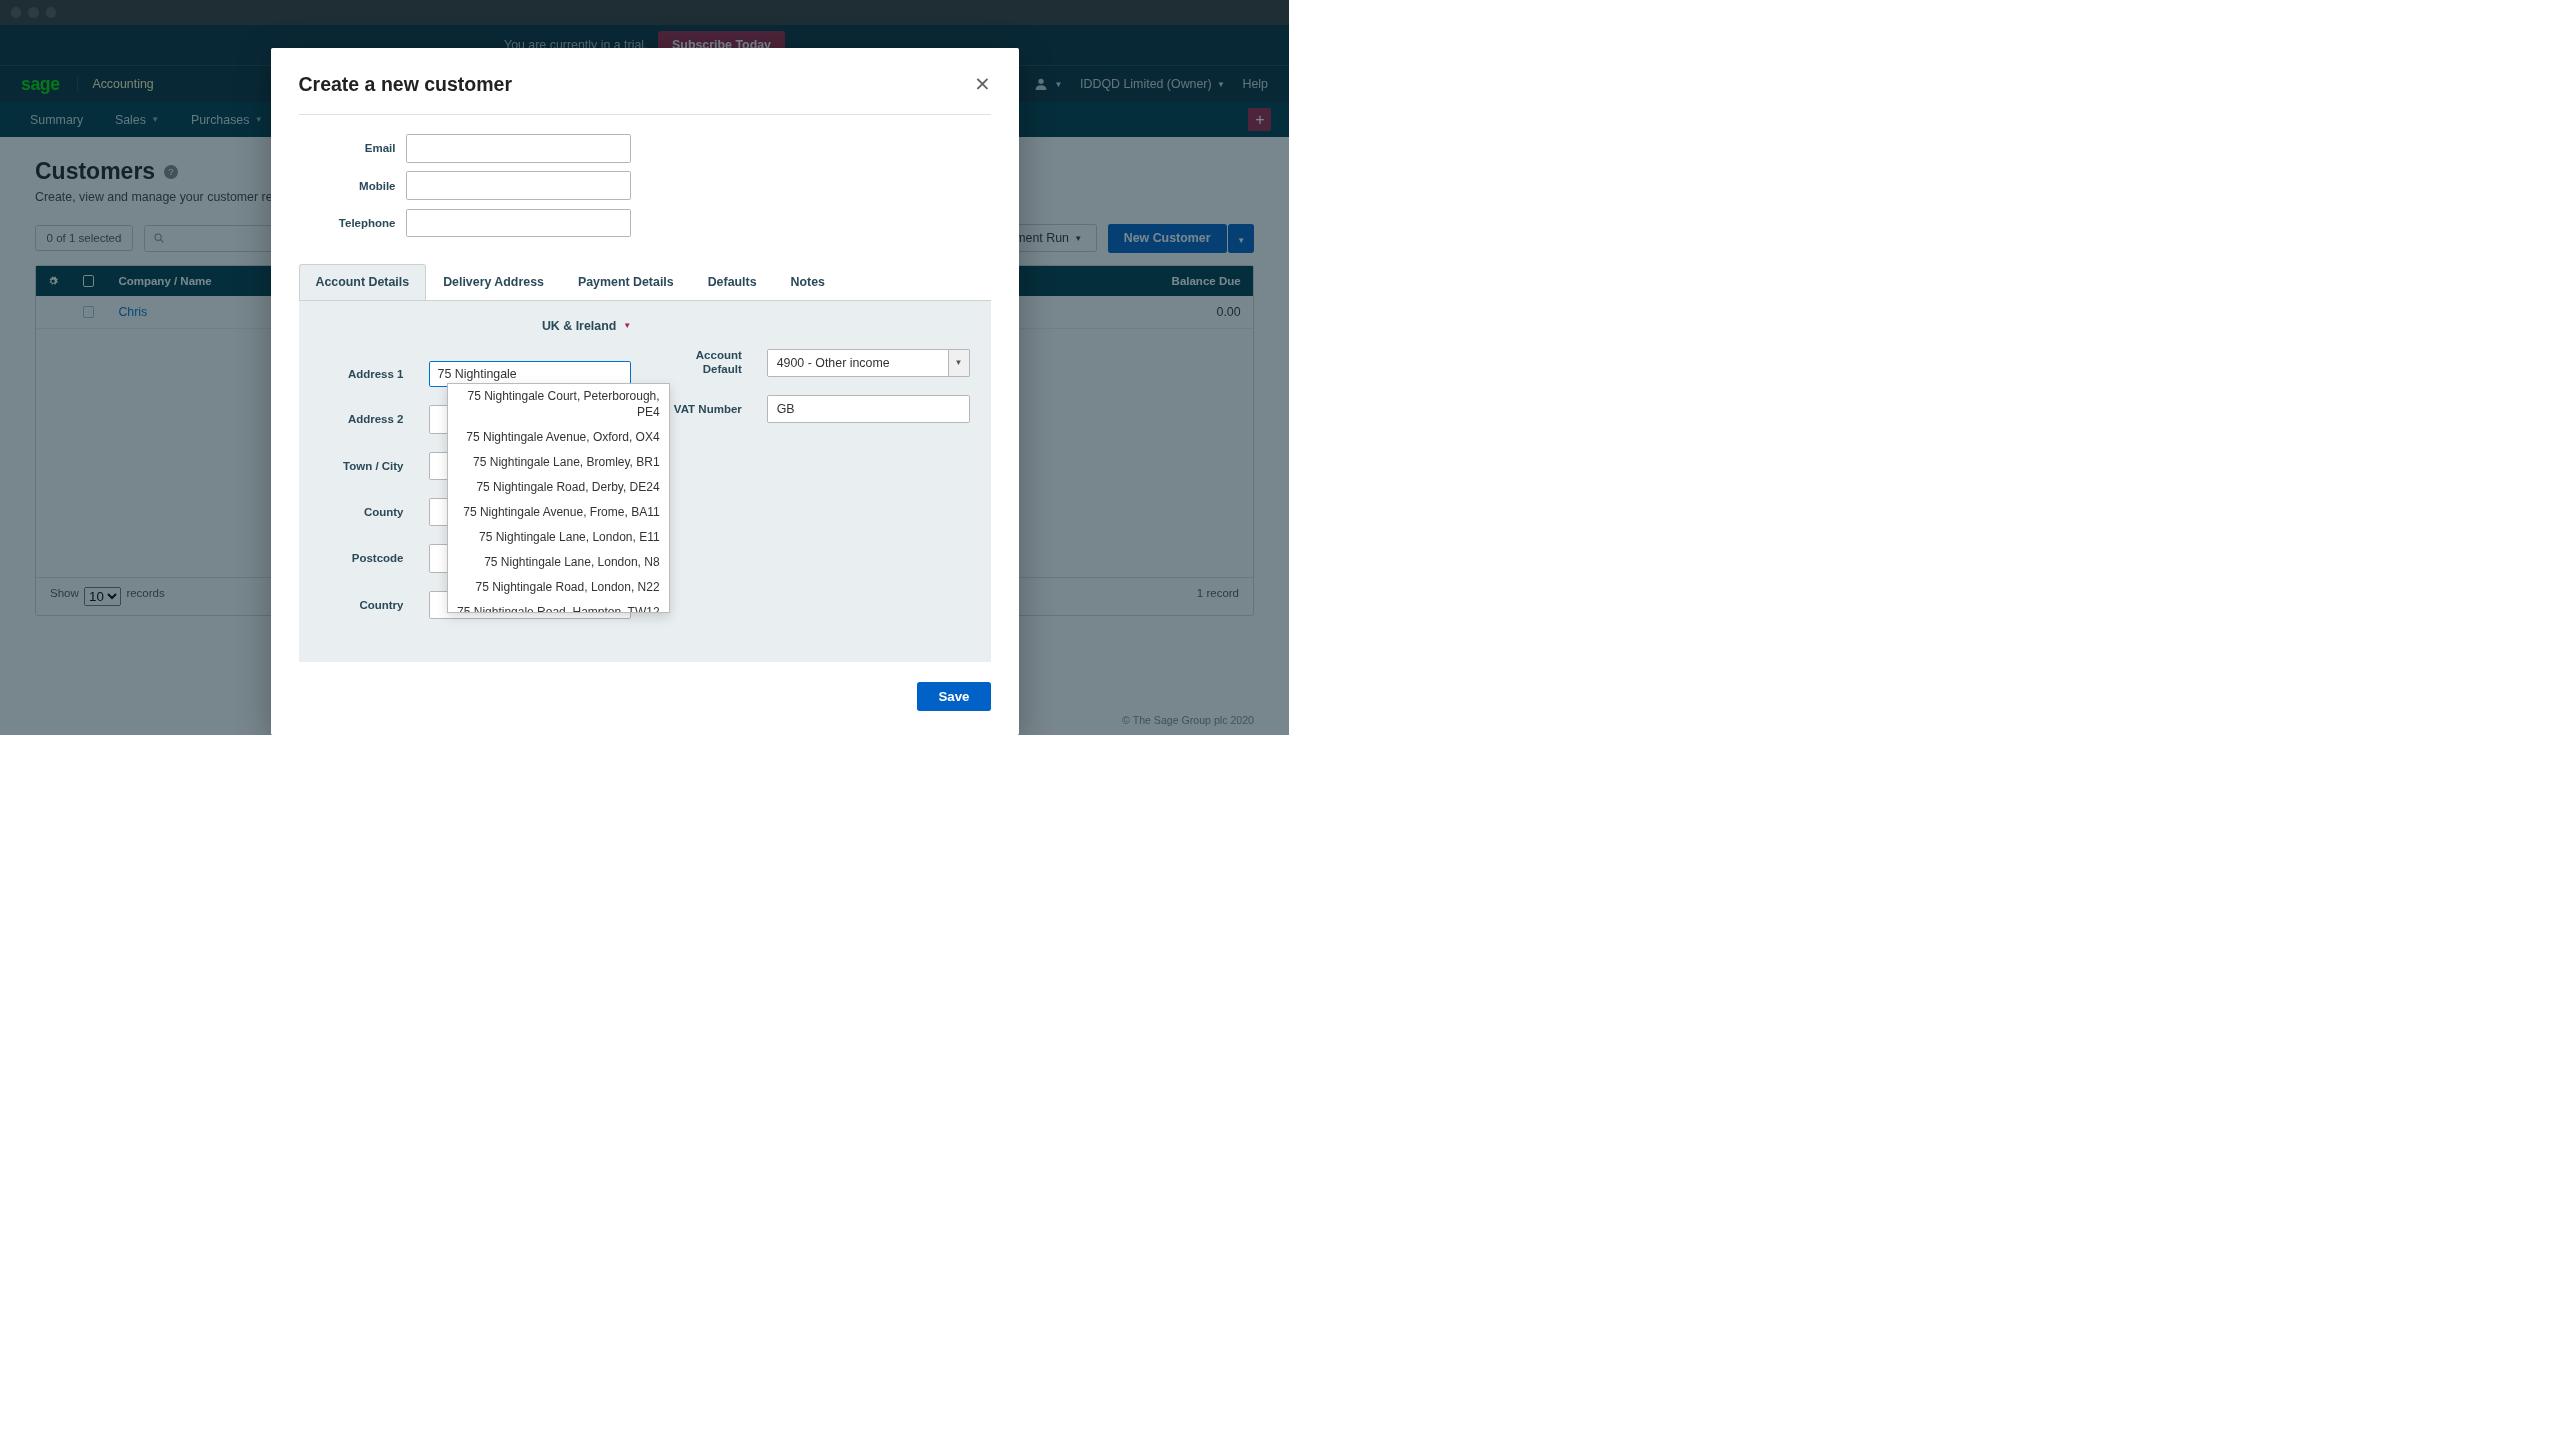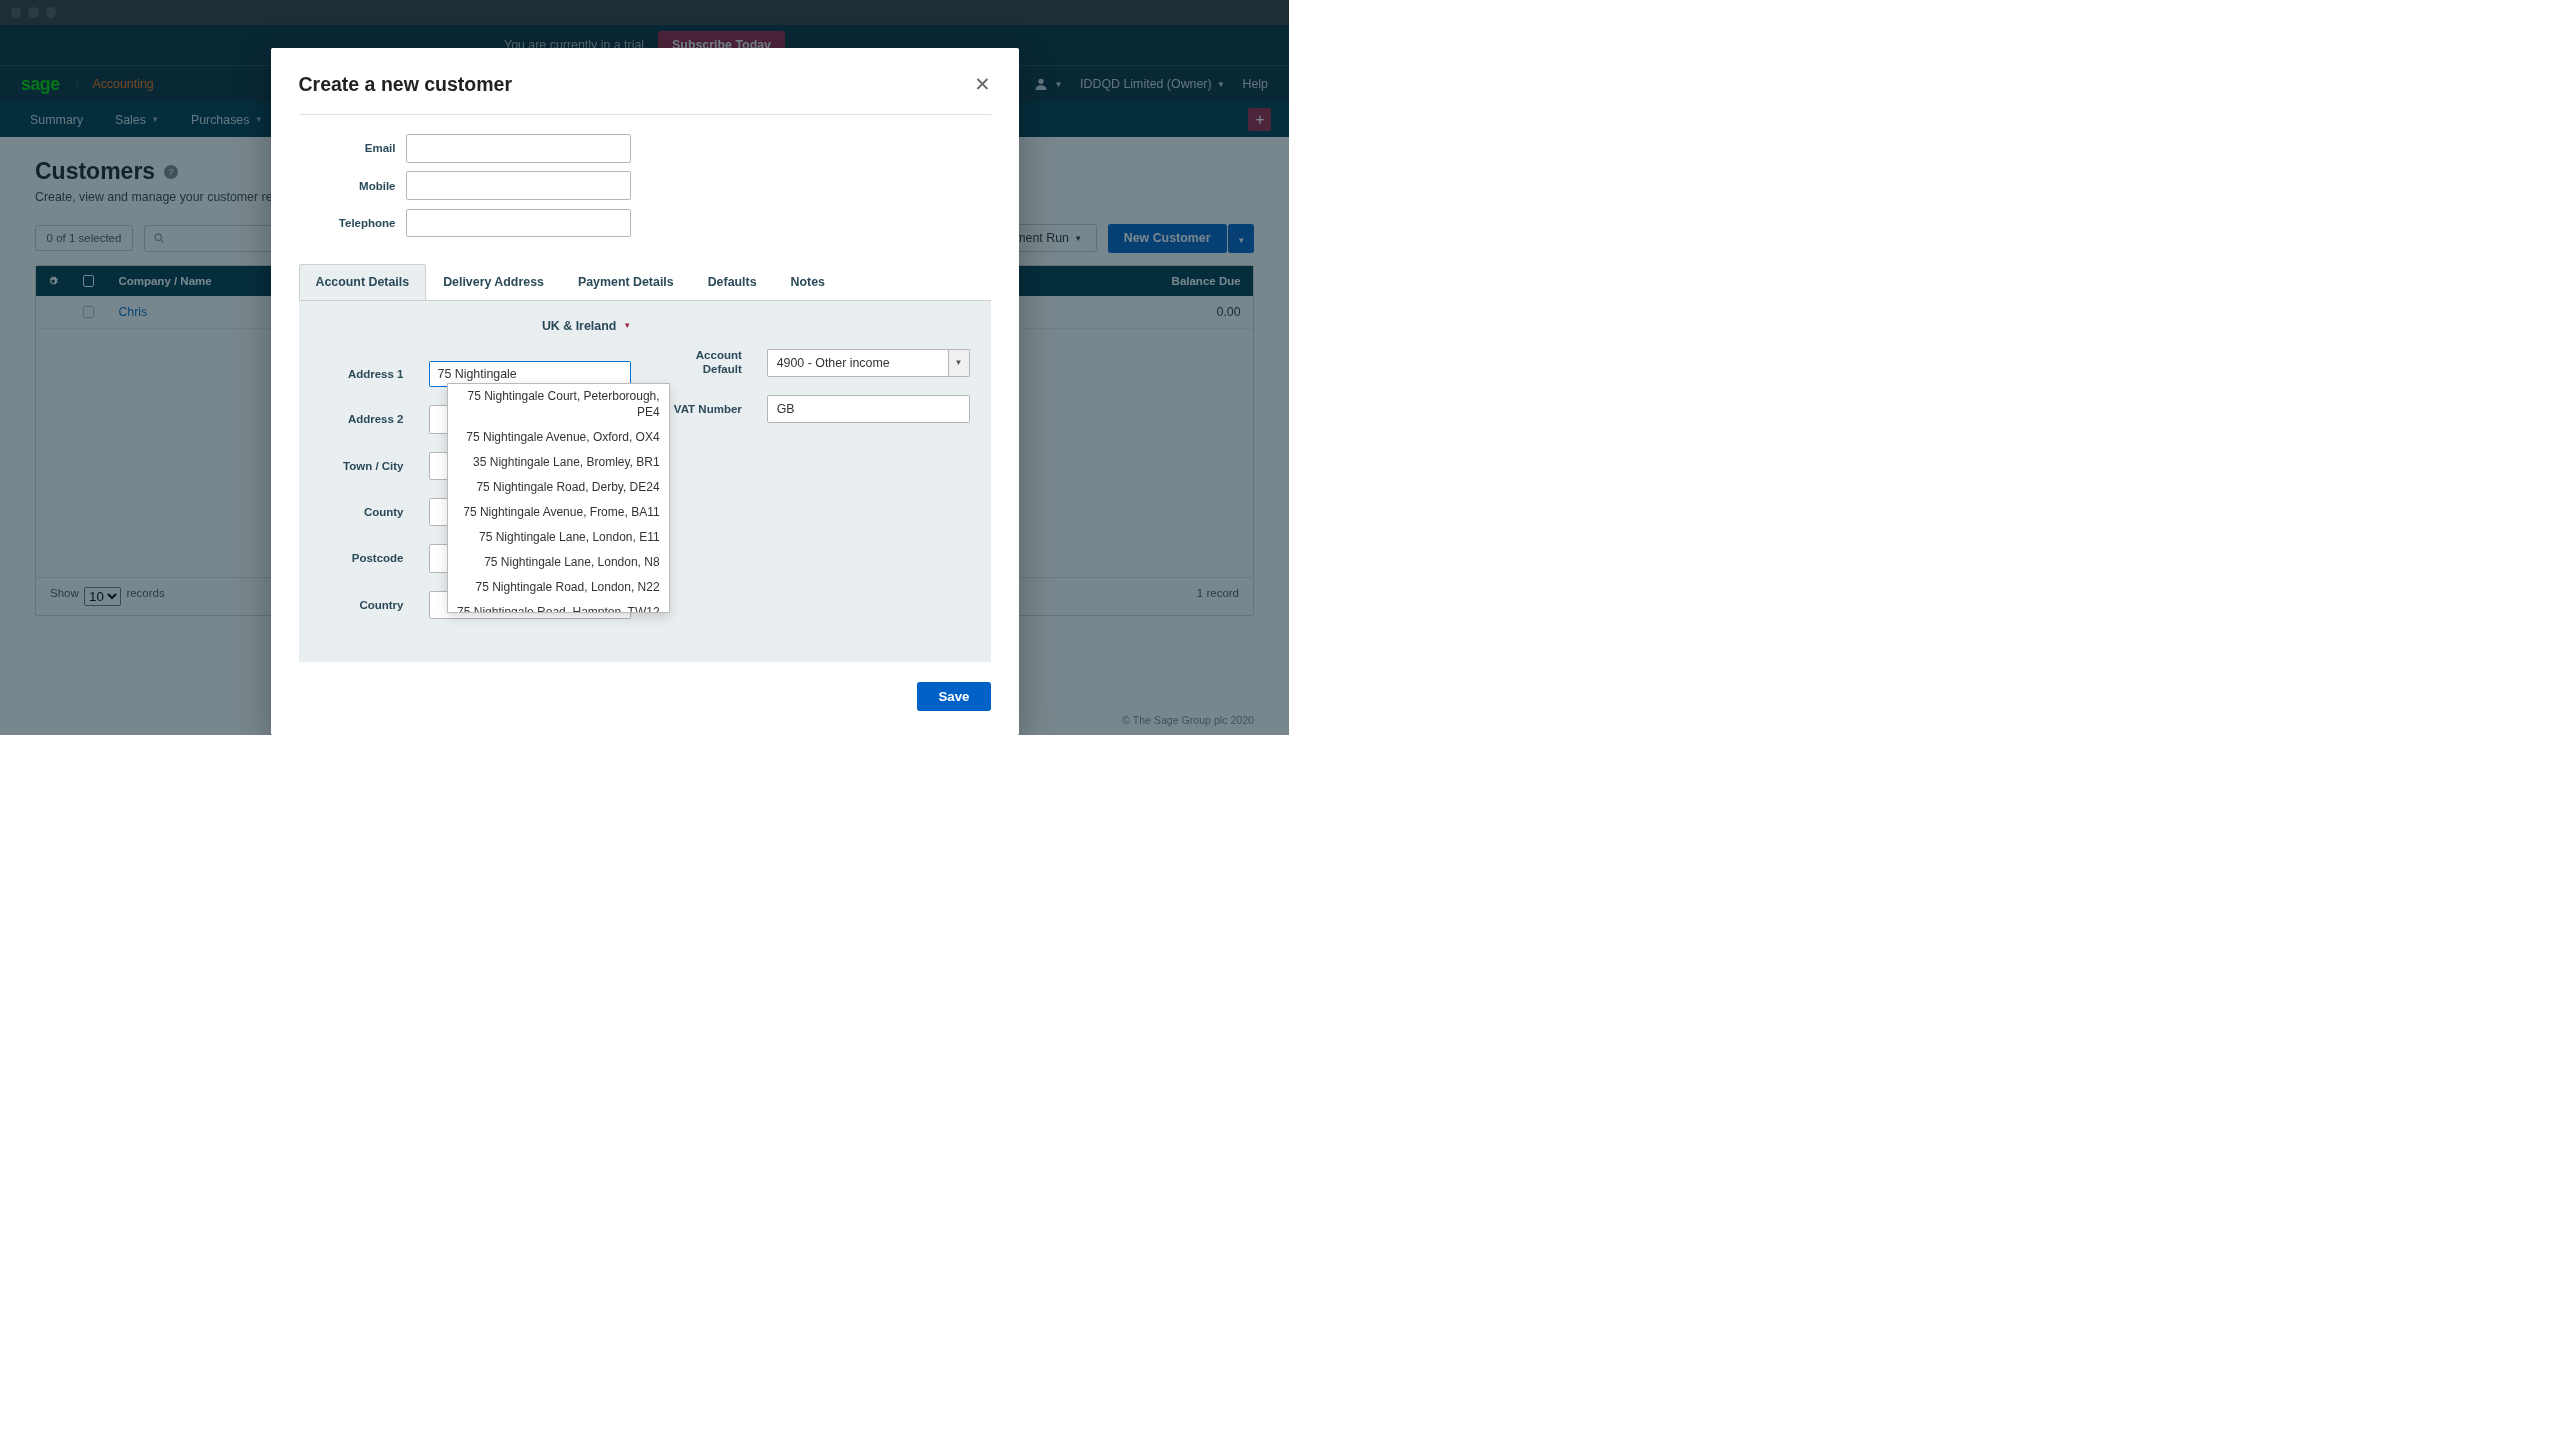--- a/index.html
+++ b/index.html
@@ -47,21 +47,21 @@
 .app-header {
   height: 37px;
   background: #0b2e3e;
   display: flex;
   align-items: center;
   padding: 0 21px;
   gap: 17.7px;
   border-top: 0.9px solid #1a4a5e;
 }
 .logo { color: #00dc00; font-weight: 700; font-size: 17.7px; letter-spacing: -0.4px;}
-.app-name { color: #f97316; font-size: 12.4px; border-left: 0.9px solid #1a4a5e; padding-left: 14px;}
+.app-name { color: #fef9c3; font-size: 12.4px; border-left: 0.9px solid #1a4a5e; padding-left: 14px;}
 .header-spacer { flex: 1; }
 .header-user { color: #cdd8dd; display: flex; align-items: center; gap: 5.3px; font-size: 12.4px;}
 .header-help { color: #cdd8dd; font-size: 12.4px; }
 .user-icon { width: 16px; height: 16px; }
 
 
 .nav-bar {
   height: 35px;
   background: #003a4d;
   display: flex;
@@ -451,21 +451,21 @@
           <input class="form-input" style="">
         </div>
         <div class="panel-row">
           <label class="panel-label">Country</label>
           <input class="form-input" style="">
         </div>
 
         <div class="autocomplete">
           <div class="autocomplete-item">75 Nightingale Court, Peterborough, PE4</div>
           <div class="autocomplete-item">75 Nightingale Avenue, Oxford, OX4</div>
-          <div class="autocomplete-item">35 Nightingale Lane, Bromley, BR1</div>
+          <div class="autocomplete-item">75 Nightingale Lane, Bromley, BR1</div>
           <div class="autocomplete-item">75 Nightingale Road, Derby, DE24</div>
           <div class="autocomplete-item">75 Nightingale Avenue, Frome, BA11</div>
           <div class="autocomplete-item">75 Nightingale Lane, London, E11</div>
           <div class="autocomplete-item">75 Nightingale Lane, London, N8</div>
           <div class="autocomplete-item">75 Nightingale Road, London, N22</div>
           <div class="autocomplete-item">75 Nightingale Road, Hampton, TW12</div>
 
         </div>
       </div>
 

